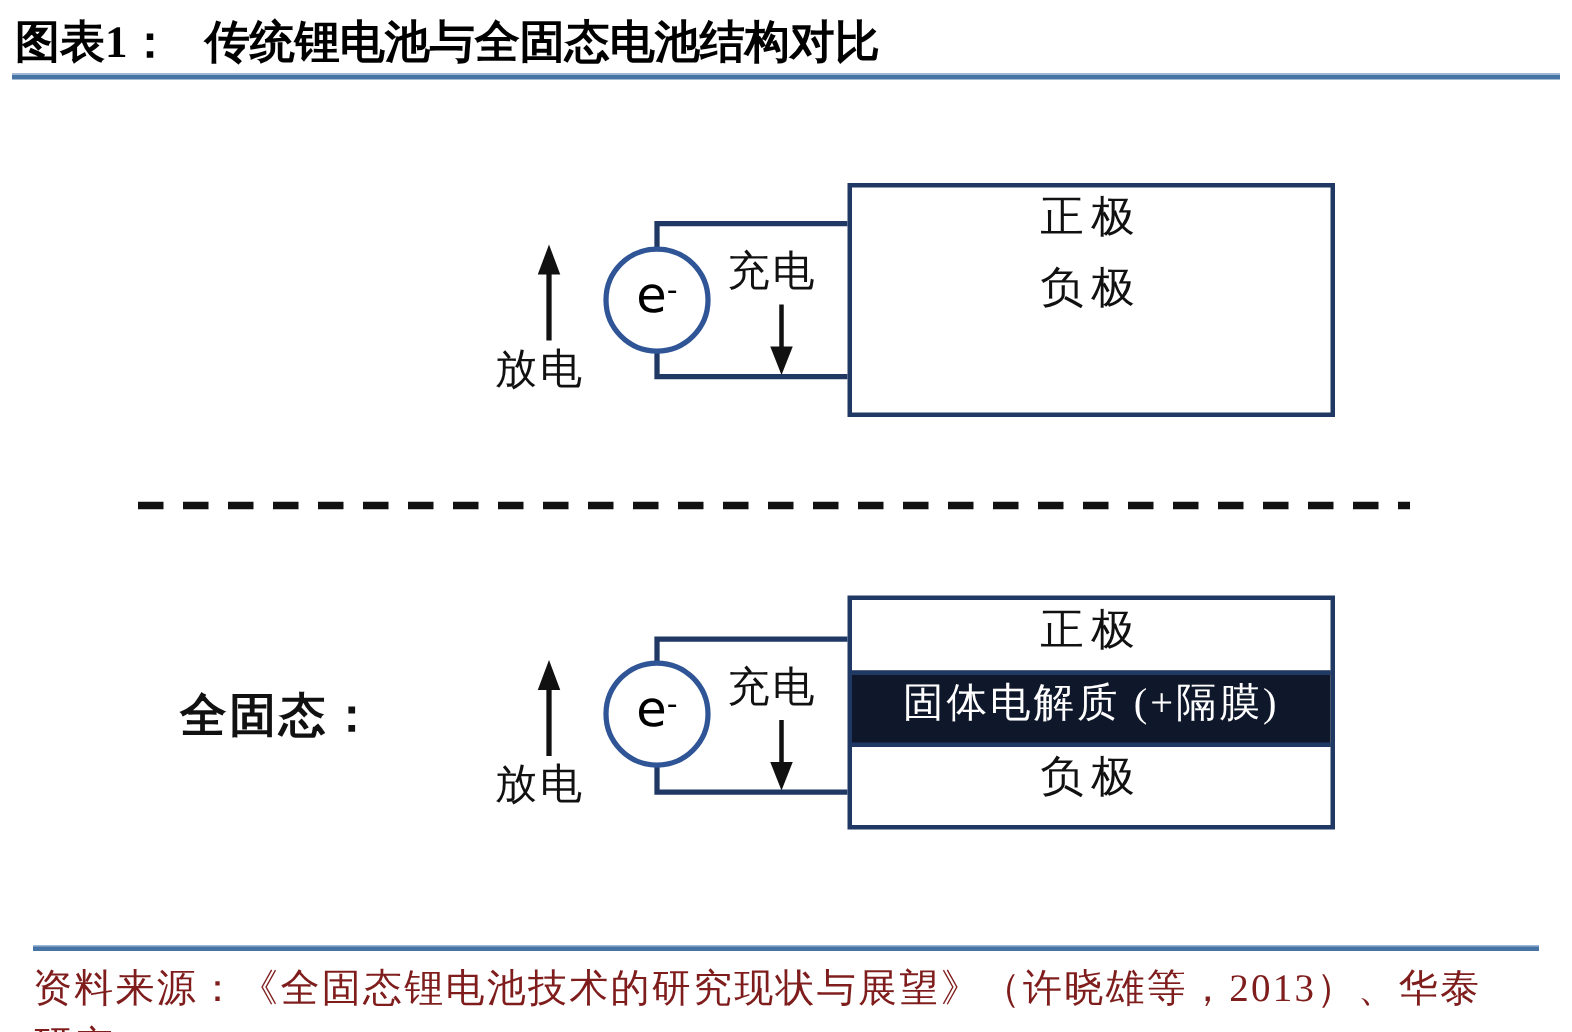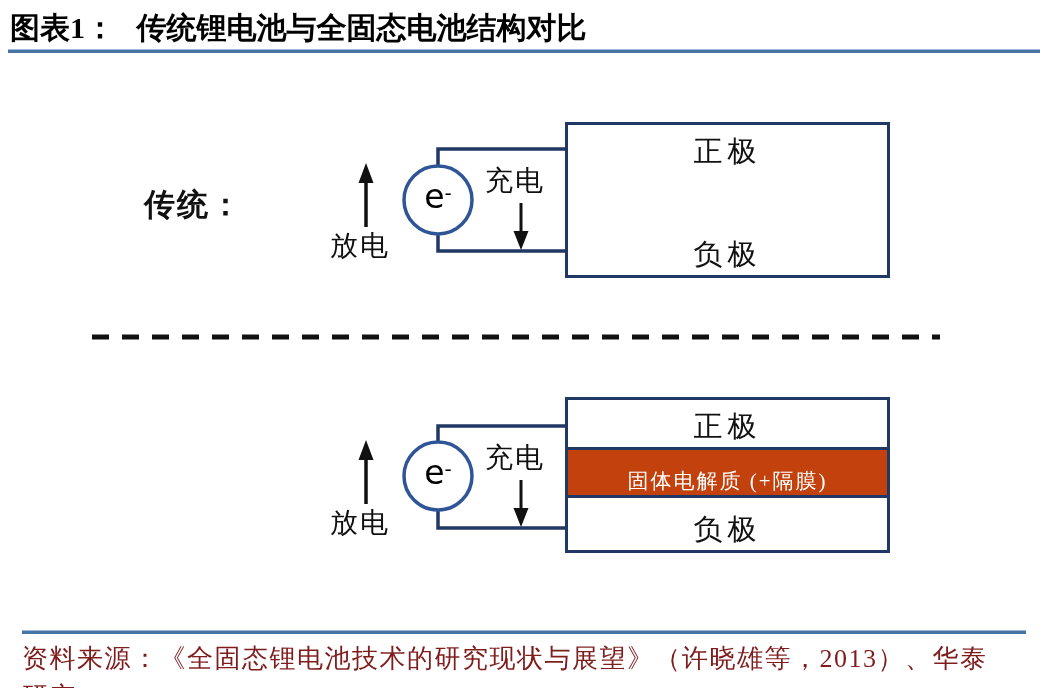--- a/index.html
+++ b/index.html
@@ -30,27 +30,27 @@
             font-family:"DejaVu Sans","Liberation Sans",sans-serif;font-size:33px;color:#000;}
   .electron sup{font-size:20px;vertical-align:8px;}
   .e-top{left:403px;top:177px;}
   .e-bottom{left:403px;top:453px;}
 
   
   .battery{position:absolute;left:565px;width:325px;height:156px;box-sizing:border-box;
            border:3px solid #1f3864;background:#fff;display:flex;flex-direction:column;z-index:2;}
   .bat-top{top:122px;}
   .bat-bottom{top:397px;}
-  .layer{display:flex;align-items:flex-end;justify-content:center;box-sizing:border-box;
+  .layer{display:flex;align-items:flex-start;justify-content:center;box-sizing:border-box;
          font-size:29px;letter-spacing:5px;color:#111;}
   .layer.l1{height:47px;}
   .layer.l2{height:51px;border-top:3px solid #1f3864;border-bottom:3px solid #1f3864;}
   .layer.l3{flex:1;}
   .bat-top .l2{background:#dae3f3;}
-  .bat-bottom .l2{background:#c2410c;color:#ffffff;font-size:21px;letter-spacing:2px;}
+  .bat-bottom .l2{background:#0f172a;color:#ffffff;font-size:27px;letter-spacing:2px;}
 
   
   .footer-rule{position:absolute;left:22px;top:630px;width:1004px;height:3px;
                background:#4674a4;border-top:1px solid #9db7d6;}
   .src{position:absolute;left:22px;color:#7f1d1d;font-size:26px;letter-spacing:1.5px;
        white-space:nowrap;z-index:3;}
   .src-1{top:641px;}
   .src-2{top:679px;}
 </style>
 </head>
@@ -76,34 +76,34 @@
     <line x1="92" y1="337" x2="940" y2="337" stroke-width="5" stroke-dasharray="17 13" stroke="#111111"></line>
 
     <path d="M567,426 L438,426 L438,528 L567,528" fill="none" stroke-width="3.5" stroke="#1f3864"></path>
     <circle cx="438" cy="476" r="34" fill="#ffffff" stroke-width="3.5" stroke="#2f5597"></circle>
     <line x1="366" y1="504" x2="366" y2="458" stroke-width="3.5" stroke="#111111"></line>
     <polygon points="366,440 358.5,460 373.5,460" fill="#111111"></polygon>
     <line x1="521" y1="480" x2="521" y2="510" stroke-width="3" stroke="#111111"></line>
     <polygon points="521,527 513.5,508 528.5,508" fill="#111111"></polygon>
   </svg>
 
-  <div class="diag-label lbl-top">传统：</div>
   <div class="cjk discharge-top">放电</div>
   <div class="cjk charge-top">充电</div>
   <div class="electron e-top"><span>e</span><sup>-</sup></div>
 
   <div class="battery bat-top">
     <div class="layer l1">
       <span>正极</span>
     </div>
     <div class="layer l3">
       <span>负极</span>
     </div>
   </div>
 
+  <div class="diag-label lbl-bottom">全固态：</div>
   <div class="cjk discharge-bottom">放电</div>
   <div class="cjk charge-bottom">充电</div>
   <div class="electron e-bottom"><span>e</span><sup>-</sup></div>
 
   <div class="battery bat-bottom">
     <div class="layer l1">
       <span>正极</span>
     </div>
     <div class="layer l2">
       <span>固体电解质 (+隔膜)</span>

